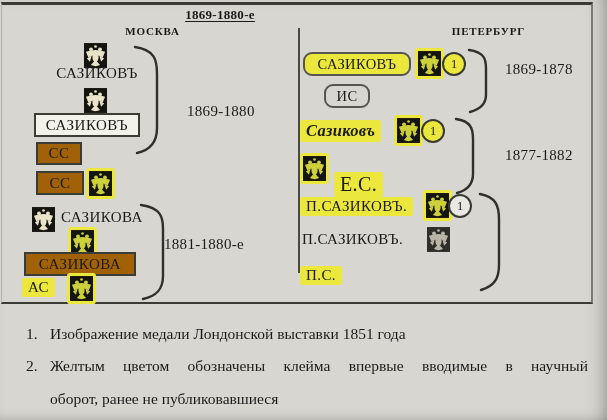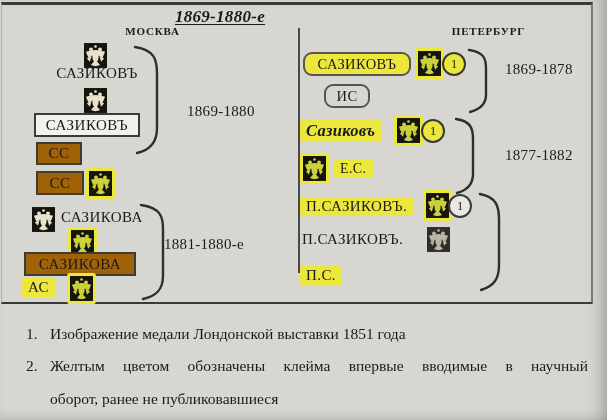--- a/index.html
+++ b/index.html
@@ -16,22 +16,22 @@
     position:absolute;left:1px;top:2px;width:592px;height:302px;
     border-top:3px solid #3b3b36;
     border-bottom:2px solid #3b3b36;
     border-right:2px solid #7a7a74;
     border-left:1px solid #b3b2ac;
     box-sizing:border-box;
   }
   .divider{position:absolute;left:298px;top:28px;width:2px;height:245px;background:#4a4a45;}
   .title{
     position:absolute;left:160px;top:7px;width:120px;text-align:center;
-    font-weight:bold;font-size:17px;letter-spacing:.3px;
-    text-decoration:underline;text-underline-offset:2px;font-style:italic;
+    font-weight:bold;font-size:13px;letter-spacing:.3px;
+    text-decoration:underline;text-underline-offset:2px;
   }
   .col-header{position:absolute;font-weight:bold;font-size:11px;letter-spacing:.8px;}
   .hdr-moscow{left:100px;top:25px;width:105px;text-align:center;}
   .hdr-petersburg{left:400px;top:25px;width:125px;text-align:right;}
 
   .t{position:absolute;font-size:15px;letter-spacing:.4px;white-space:nowrap;}
   .center{text-align:center;}
   .date{position:absolute;font-size:15px;letter-spacing:.3px;white-space:nowrap;}
 
   .hl{background:#ebe73d;border-radius:2px;padding:1px 6px;}
@@ -241,21 +241,21 @@
           <circle cx="7.3" cy="6.6" r="2"></circle>
           <circle cx="16.7" cy="6.6" r="2"></circle>
           <path d="M2 9 Q12 5.5 22 9 L19.5 15 Q12 10.5 4.5 15 Z"></path>
           <ellipse cx="12" cy="14.5" rx="3.2" ry="5"></ellipse>
           <path d="M3 16 L8 13 L6.2 19.5 Z"></path>
           <path d="M21 16 L16 13 L17.8 19.5 Z"></path>
           <path d="M7.2 23 L12 17.5 L16.8 23 Q12 25.4 7.2 23 Z"></path>
         </g>
       </svg>
   </span>
-  <div class="t hl" style="left:334px;top:160px;font-size:14px;">Е.С.</div>
+  <div class="t hl" style="left:334px;top:172px;font-size:20px;">Е.С.</div>
   <svg class="brace" style="left:453px;top:116px;" width="28" height="80" viewBox="0 0 28 80">
     <path d="M3 3 C18 5 20 13 20 23 L20 58 C20 68 15 74 4 77"></path>
   </svg>
   <div class="date" style="left:505px;top:147px;">1877-1882</div>
 
   <div class="t hl" style="left:300px;top:197px;">П.САЗИКОВЪ.</div>
   <span class="eagle hl-bg" style="left:426px;top:193px;">
     <svg viewBox="0 0 24 26">
         <rect width="24" height="26" fill="#15150f"></rect>
         <g fill="currentColor">

